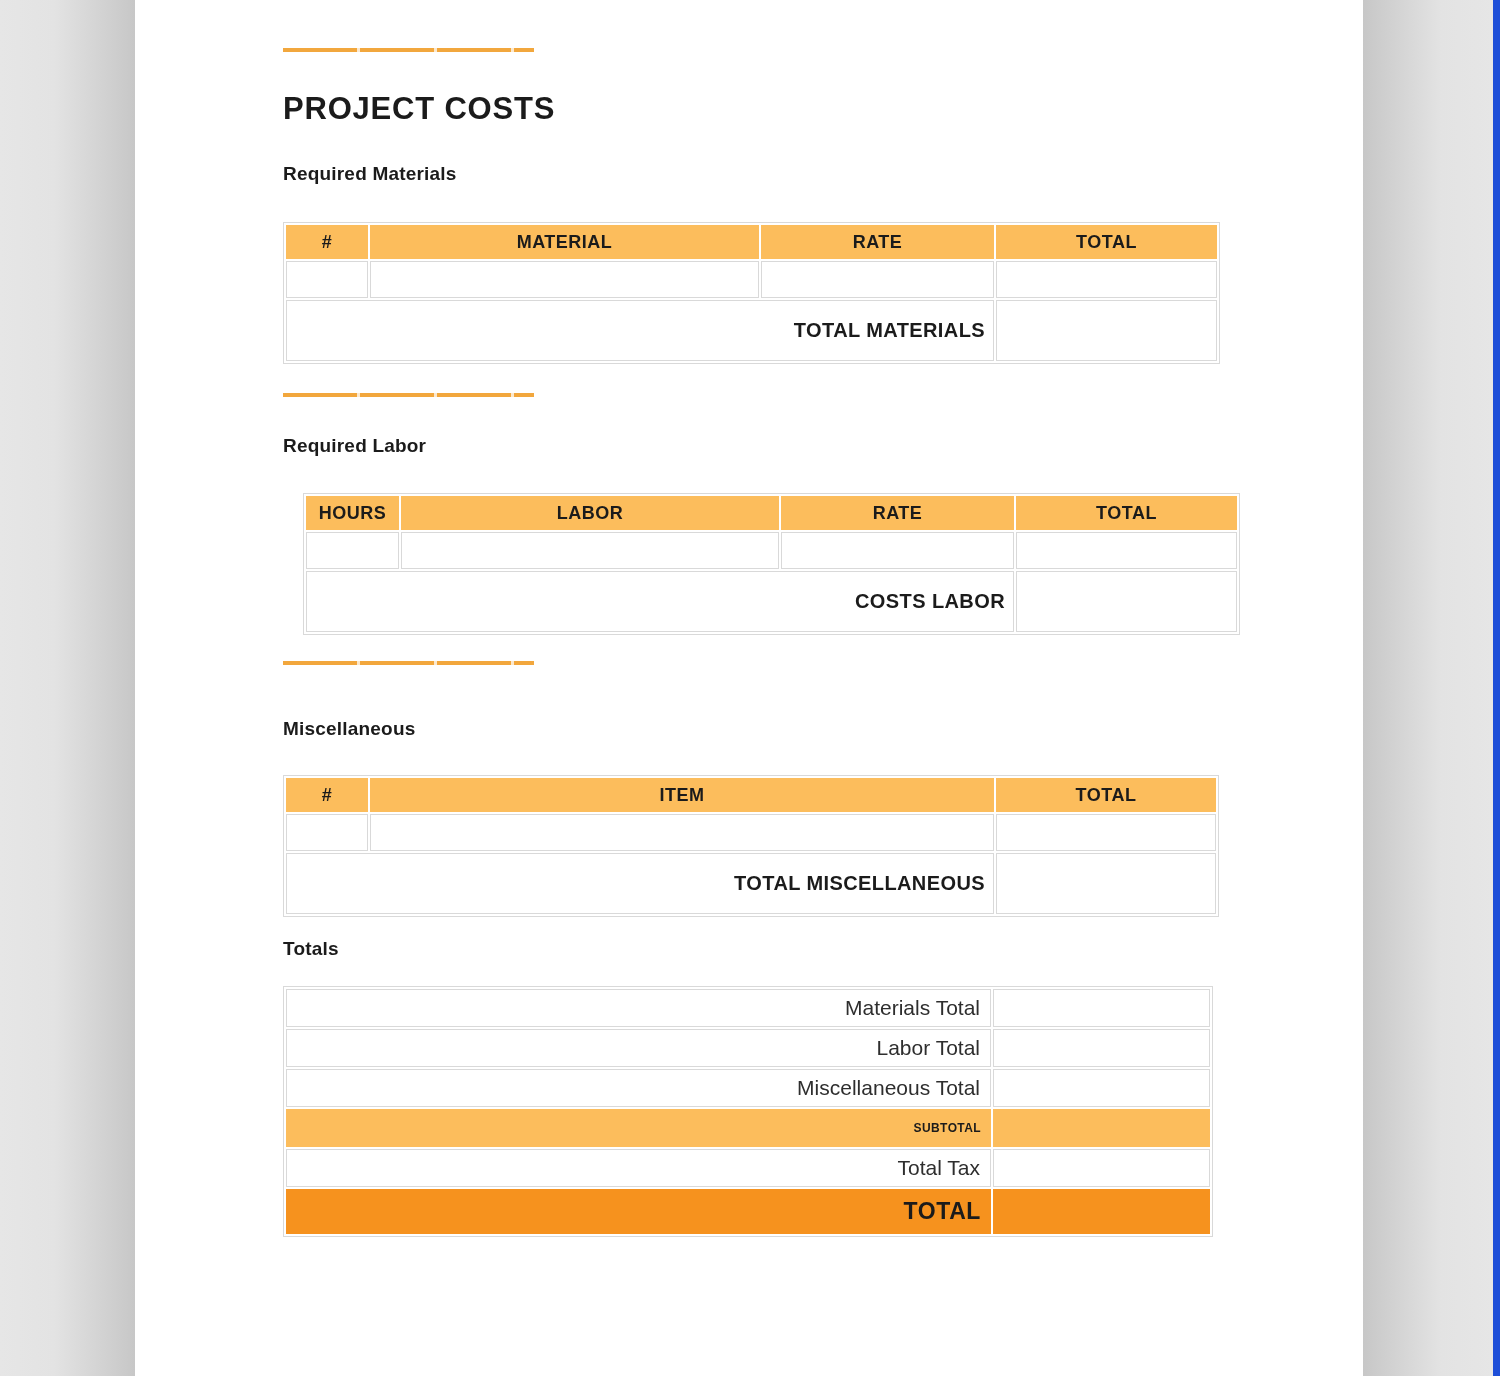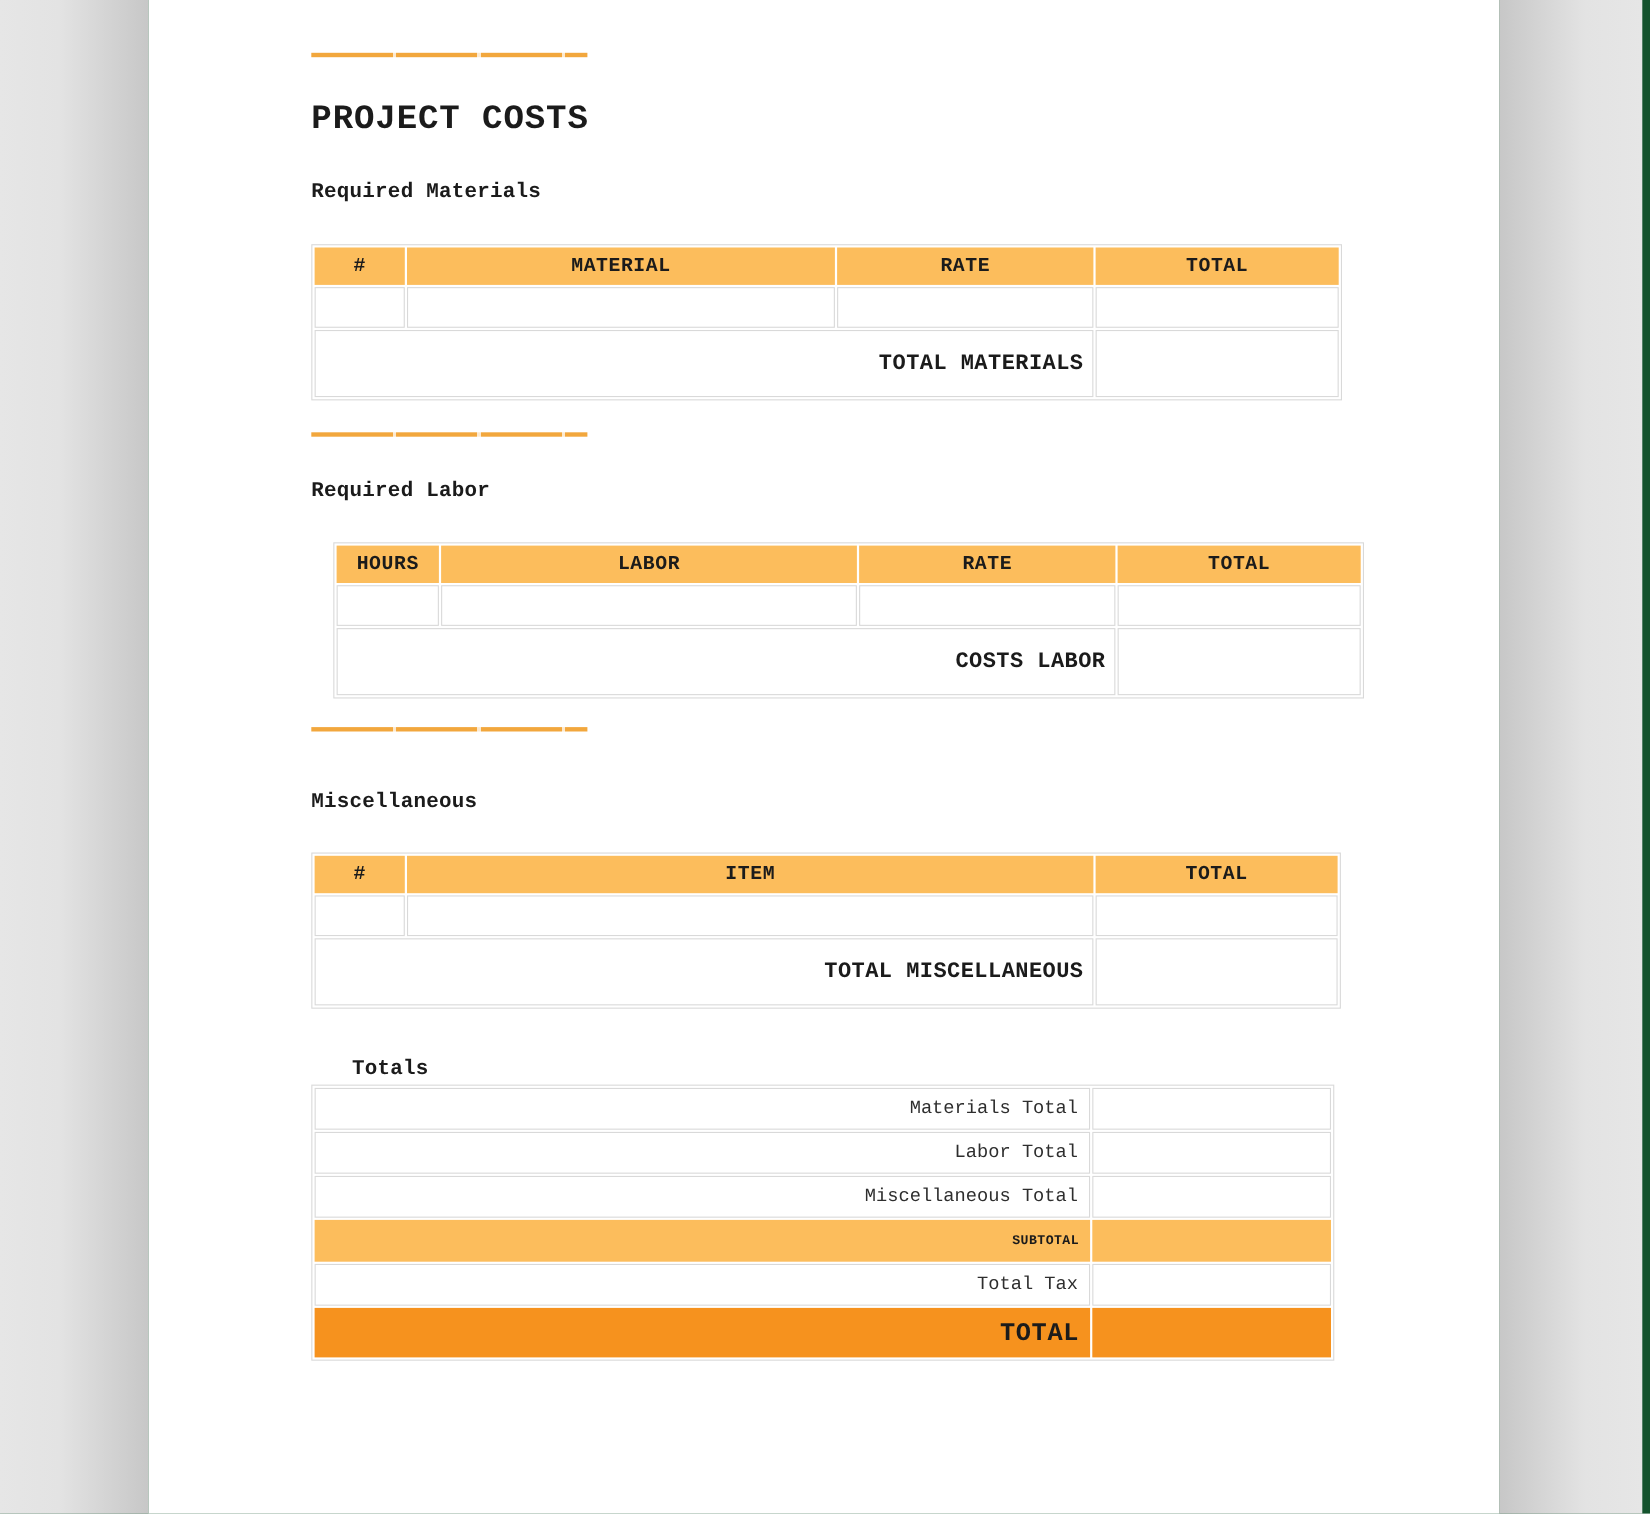--- a/index.html
+++ b/index.html
@@ -9,21 +9,21 @@
     --border-gray:#D9D9D9;
     --ink:#1B1B1B;
     --ink-soft:#2E2E2E;
   }
   *{box-sizing:border-box;margin:0;padding:0;}
   body{
     width:1500px;height:1376px;margin:0;overflow:hidden;
     font-family:"Liberation Sans","DejaVu Sans",sans-serif;
     background:#ffffff;
   }
-  .stage{position:relative;width:1500px;height:1376px;background:#14532d;font-family:Liberation Mono, monospace;}
+  .stage{position:relative;width:1500px;height:1376px;background:#1d4ed8;}
   .shade-left{
     position:absolute;left:0;top:0;width:135px;height:1376px;
     background:linear-gradient(to right,#e6e6e6 0%,#e3e3e3 40%,#c7c7c7 100%);
   }
   .shade-right{
     position:absolute;left:1363px;top:0;width:130px;height:1376px;
     background:linear-gradient(to left,#e6e6e6 0%,#e3e3e3 40%,#c7c7c7 100%);
   }
   .page{position:absolute;left:135px;top:0;width:1228px;height:1376px;background:#ffffff;}
 
@@ -41,21 +41,21 @@
     position:absolute;left:148px;top:91px;
     font-size:31px;font-weight:800;letter-spacing:0.8px;color:var(--ink);
   }
   .section-heading{
     position:absolute;left:148px;
     font-size:19px;font-weight:700;letter-spacing:0.2px;color:var(--ink);
   }
   #heading-materials{top:163px;}
   #heading-labor{top:435px;}
   #heading-misc{top:718px;}
-  #heading-totals{top:960px;margin-left:37px;}
+  #heading-totals{top:938px;}
 
   table{
     position:absolute;left:148px;
     border-collapse:separate;border-spacing:2px;
     border:1px solid var(--border-gray);
     background:#ffffff;table-layout:fixed;
   }
   #table-materials{top:222px;width:937px;}
   #table-labor{top:493px;width:937px;margin-left:20px;}
   #table-misc{top:775px;width:934px;}
@@ -77,21 +77,21 @@
     height:37px;background:#ffffff;border:1px solid var(--border-gray);
     font-weight:700;font-size:20px;letter-spacing:0.4px;
     text-align:right;padding:18px 8px;
   }
   td.total-value{
     height:37px;background:#ffffff;border:1px solid var(--border-gray);
     padding:0 8px;
   }
   #table-totals td.plain-label{
     height:38px;background:#ffffff;border:1px solid var(--border-gray);
-    font-weight:400;font-size:17px;color:var(--ink-soft);
+    font-weight:400;font-size:21px;color:var(--ink-soft);
     text-align:right;padding:0 10px;
   }
   #table-totals td.plain-value{
     height:38px;background:#ffffff;border:1px solid var(--border-gray);
     padding:0 8px;
   }
   #table-totals tr.subtotal td{
     height:38px;background:var(--header-orange);border:none;
     font-weight:700;font-size:12px;letter-spacing:0.4px;
     text-align:right;padding:0 10px;

